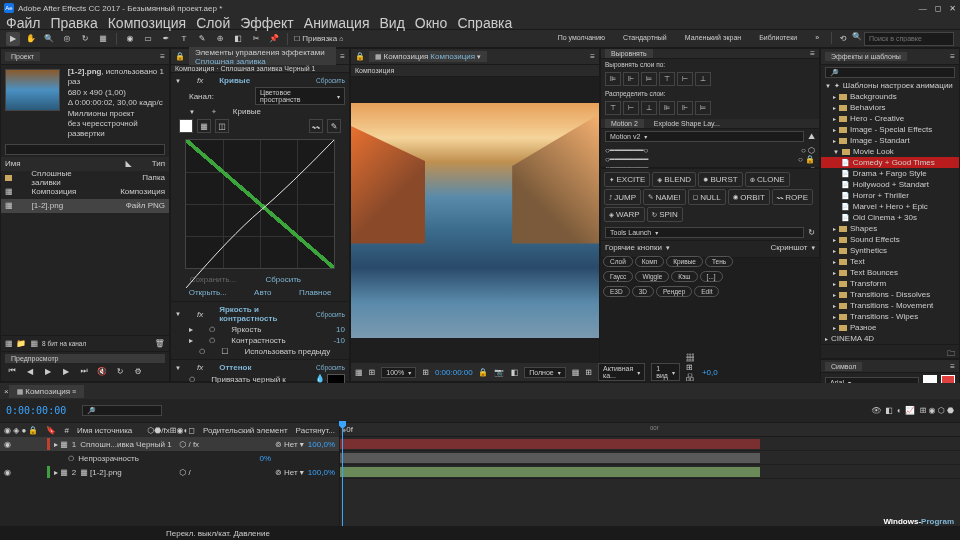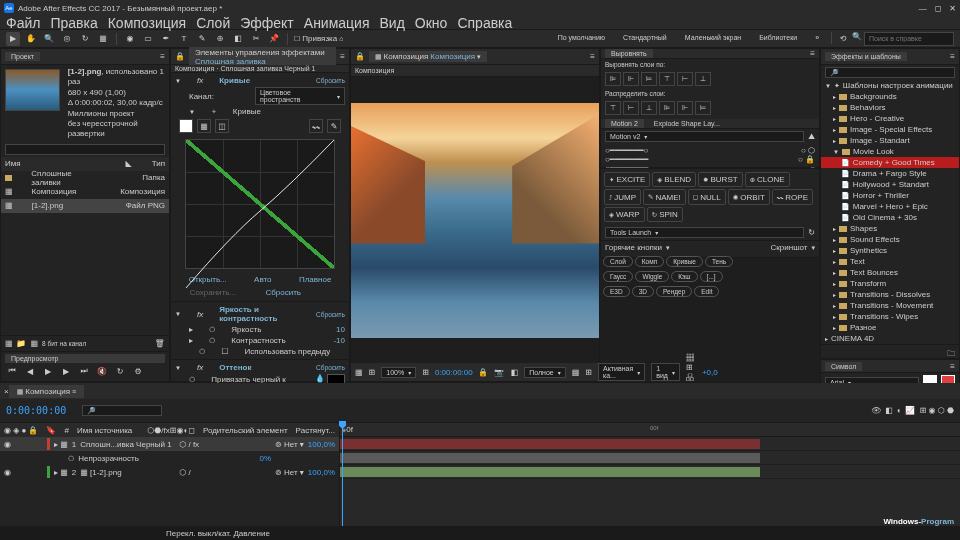--- a/index.html
+++ b/index.html
@@ -259,28 +259,28 @@
           <div class="grid-line-h" style="top:75%"></div>
         <div class="grid-line-v" style="left:25%"></div>
           <div class="grid-line-v" style="left:50%"></div>
           <div class="grid-line-v" style="left:75%"></div>
         <div class="curve-diag"></div>
         <svg class="curve-line" viewBox="0 0 100 100" preserveAspectRatio="none">
             <path d="M0,100 Q30,65 50,48 T100,0" stroke="#fff" stroke-width="0.6" fill="none"></path>
           </svg>
       </div>
       <div class="curve-footer">
+        <span style="color:#666">Сохранить...</span>
+        <span class="fx-name">Сбросить</span>
+        <span></span>
+      </div>
+      <div class="curve-footer">
         <span class="fx-name">Открыть...</span>
         <span class="fx-name">Авто</span>
         <span class="fx-name">Плавное</span>
-      </div>
-      <div class="curve-footer">
-        <span style="color:#666">Сохранить...</span>
-        <span class="fx-name">Сбросить</span>
-        <span></span>
       </div>
     </div>
     <div class="fx-section" style="border-top:1px solid #1a1a1a">
       <div class="fx-row">
           <span class="tree-arrow">▼</span>
           <i>fx</i> 
           <b class="fx-name">Яркость и контрастность</b>
           <span class="fx-reset">Сбросить</span>
         </div>
       <div class="fx-row" style="padding-left:14px">

